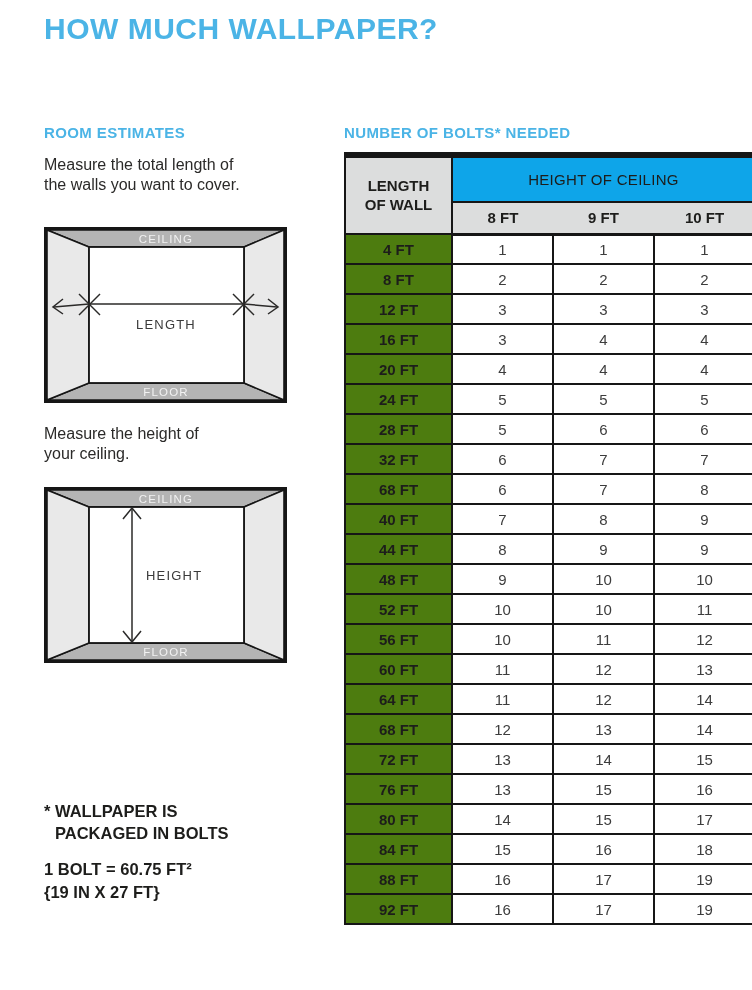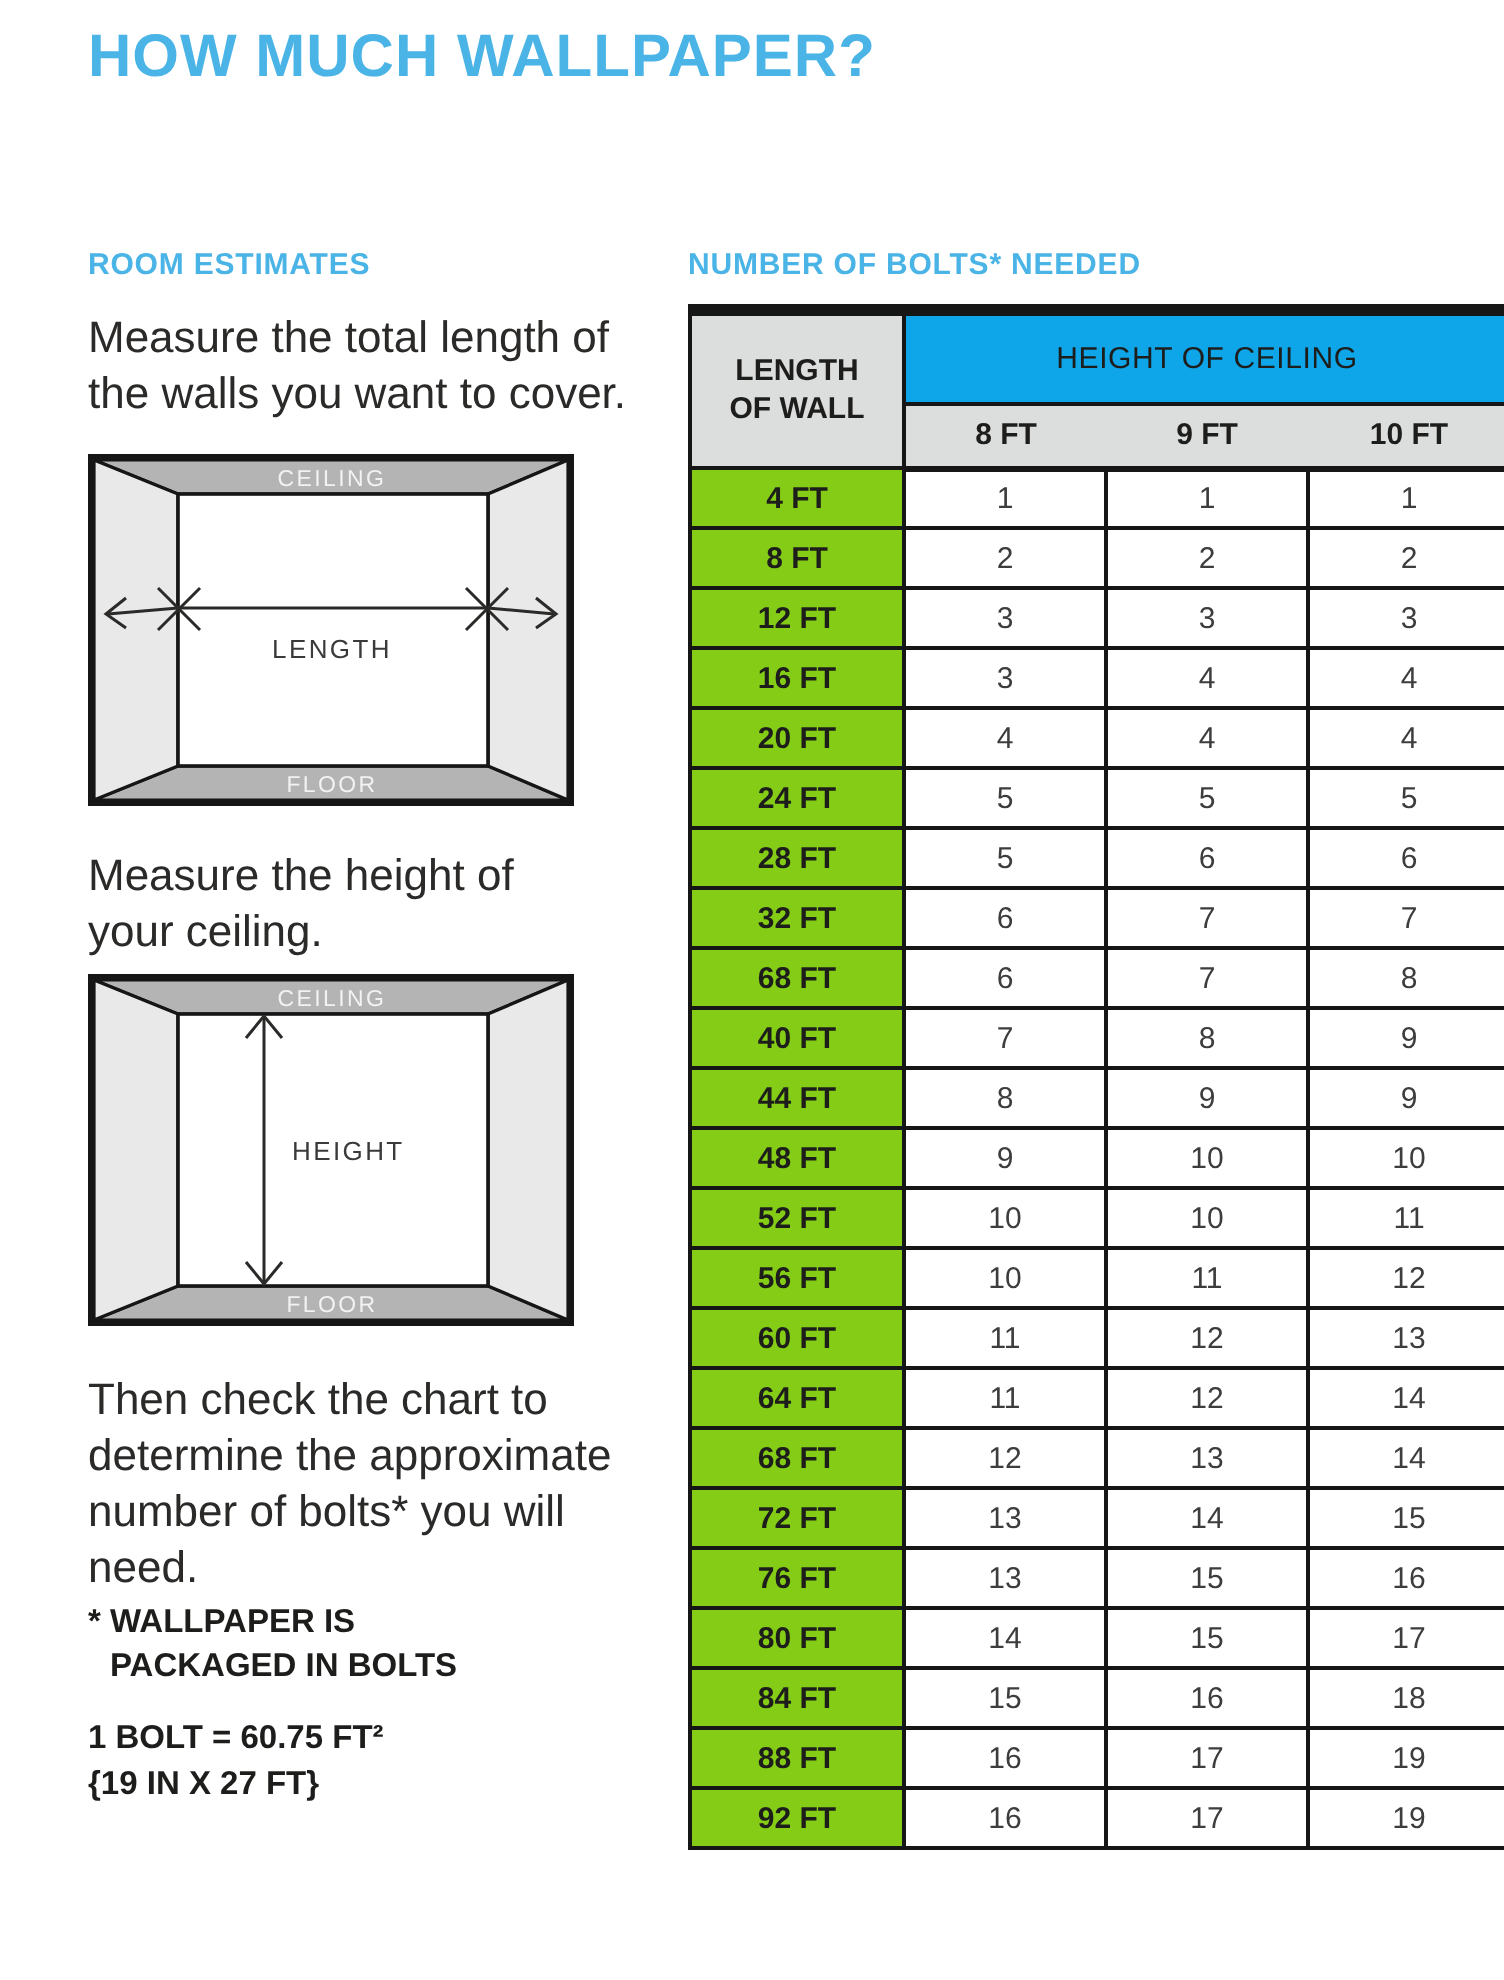--- a/index.html
+++ b/index.html
@@ -28,21 +28,21 @@
     font-weight: bold;
     letter-spacing: 0.4px;
     color: #4bb4e6;
   }
   .label-room { left: 20px; top: 124px; }
   .label-bolts { left: 320px; top: 124px; width: 410px; text-align: left; }
 
   .para {
     left: 20px;
     width: 290px;
-    font-size: 22px;
+    font-size: 16px;
     line-height: 1.28;
     white-space: pre-line;
     color: #2b2a29;
   }
   .para-1 { top: 155px; }
   .para-2 { top: 424px; }
   .para-3 { top: 686px; }
 
   .footnote {
     left: 20px; top: 800px;
@@ -113,21 +113,21 @@
   tr.sub-header th {
     background: #dcdddd;
     font-weight: bold;
     color: #1d1d1b;
     height: 32px;
     border-left: none;
     border-right: none;
     border-bottom-width: 3px;
   }
   tbody th {
-    background: #84cc16;
+    background: #4d7c0f;
     font-weight: bold;
     color: #1d1d1b;
     height: 14px;
     border-right-width: 5px;
   }
   tbody td {
     background: #ffffff;
     color: #3d3d3d;
     height: 30px;
   }
@@ -180,23 +180,20 @@
     <g stroke="#2b2a29" stroke-width="1.5" fill="none">
       <line x1="88" y1="21" x2="88" y2="155"></line>
       <polyline points="79,32 88,21 97,32"></polyline>
       <polyline points="79,144 88,155 97,144"></polyline>
     </g>
     <text x="122" y="16" text-anchor="middle" class="room-surface-label">CEILING</text>
     <text x="122" y="169" text-anchor="middle" class="room-surface-label">FLOOR</text>
     <text x="102" y="93" text-anchor="start" class="measure-label">HEIGHT</text>
   </svg>
 
-  <p class="abs para para-3">Then check the chart to
-determine the approximate
-number of bolts* you will need.</p>
 
   <p class="abs footnote">* WALLPAPER IS
 PACKAGED IN BOLTS</p>
 
   <p class="abs bolt-spec">1 BOLT = 60.75 FT²
 {19 IN X 27 FT}</p>
 
   <h2 class="abs section-label label-bolts">NUMBER OF BOLTS* NEEDED</h2>
 
   <div class="abs table-wrap">

